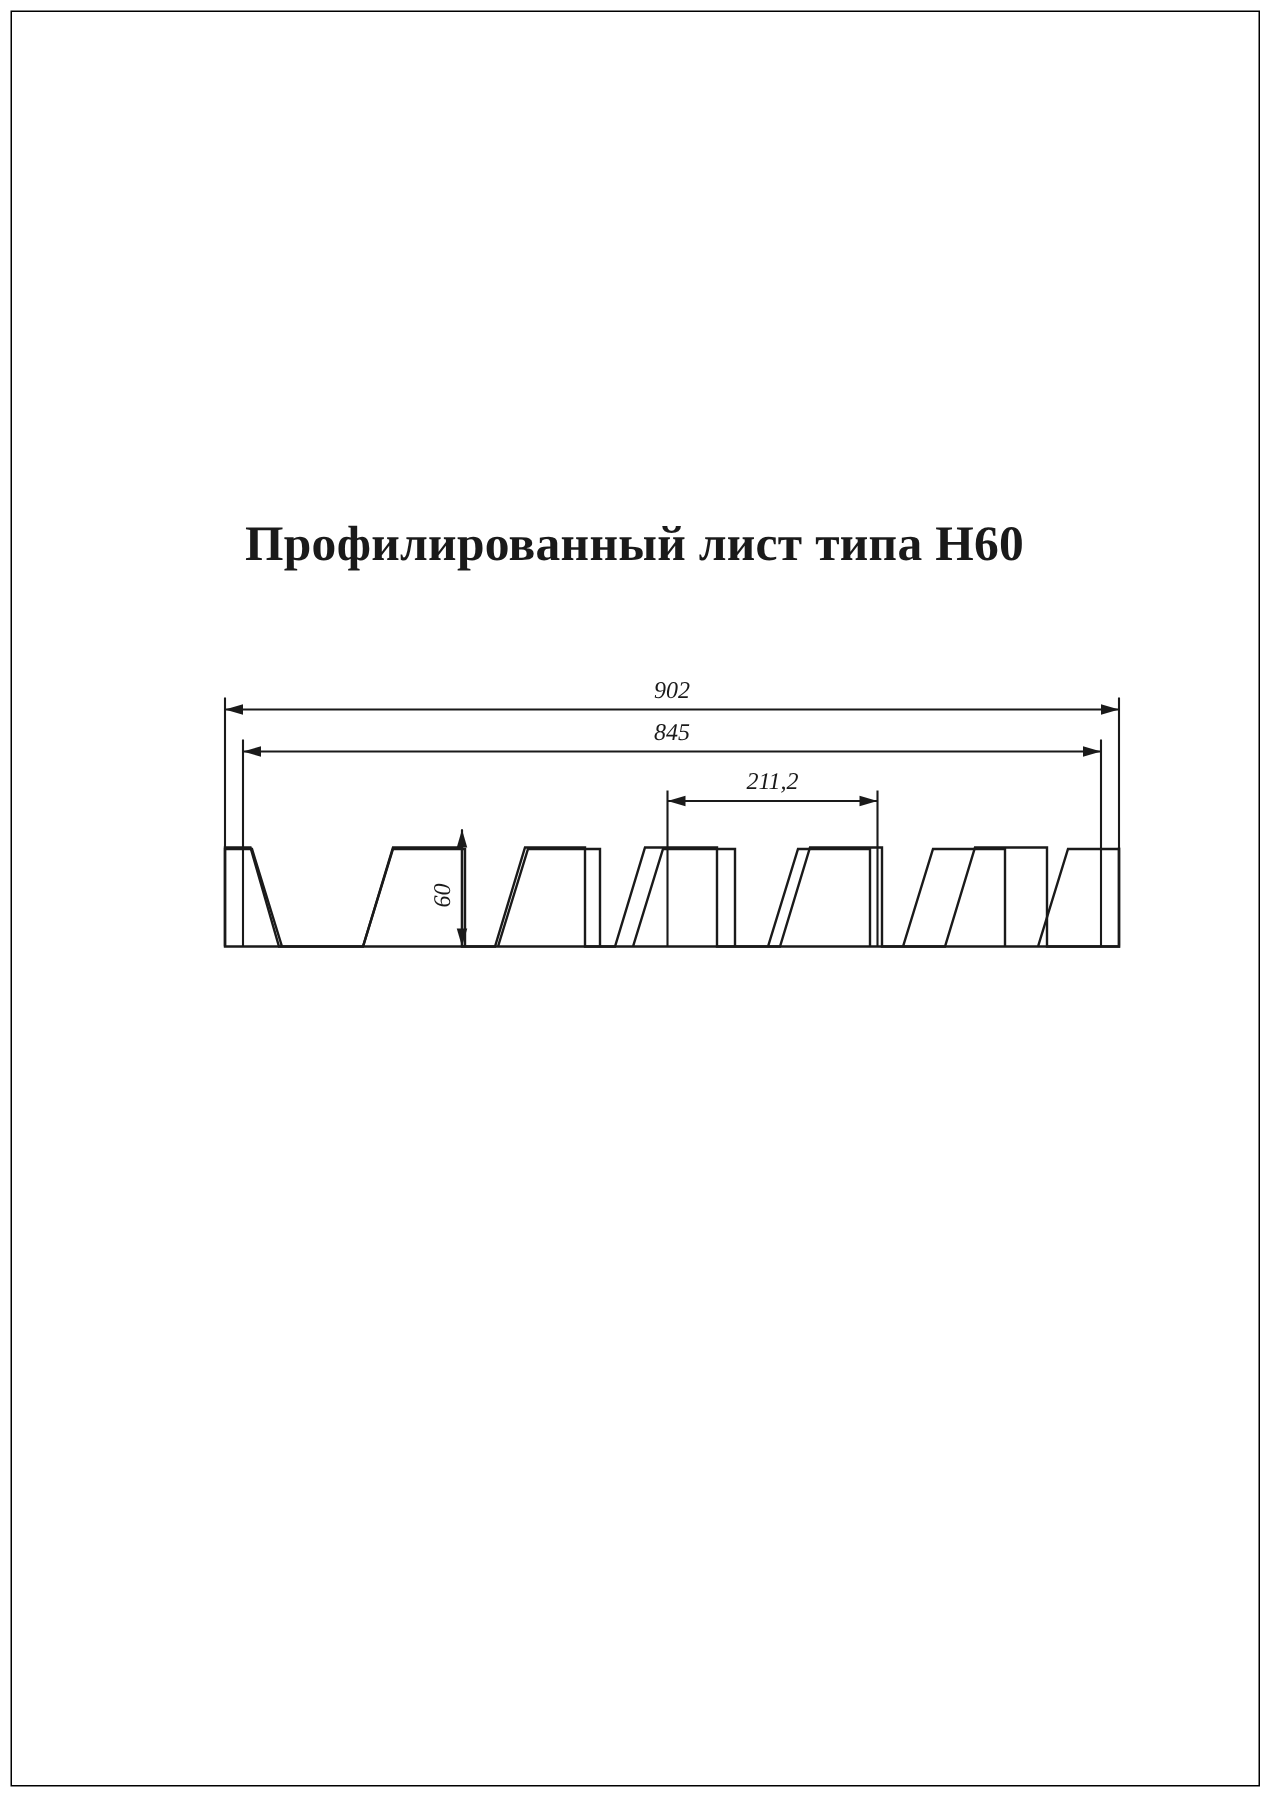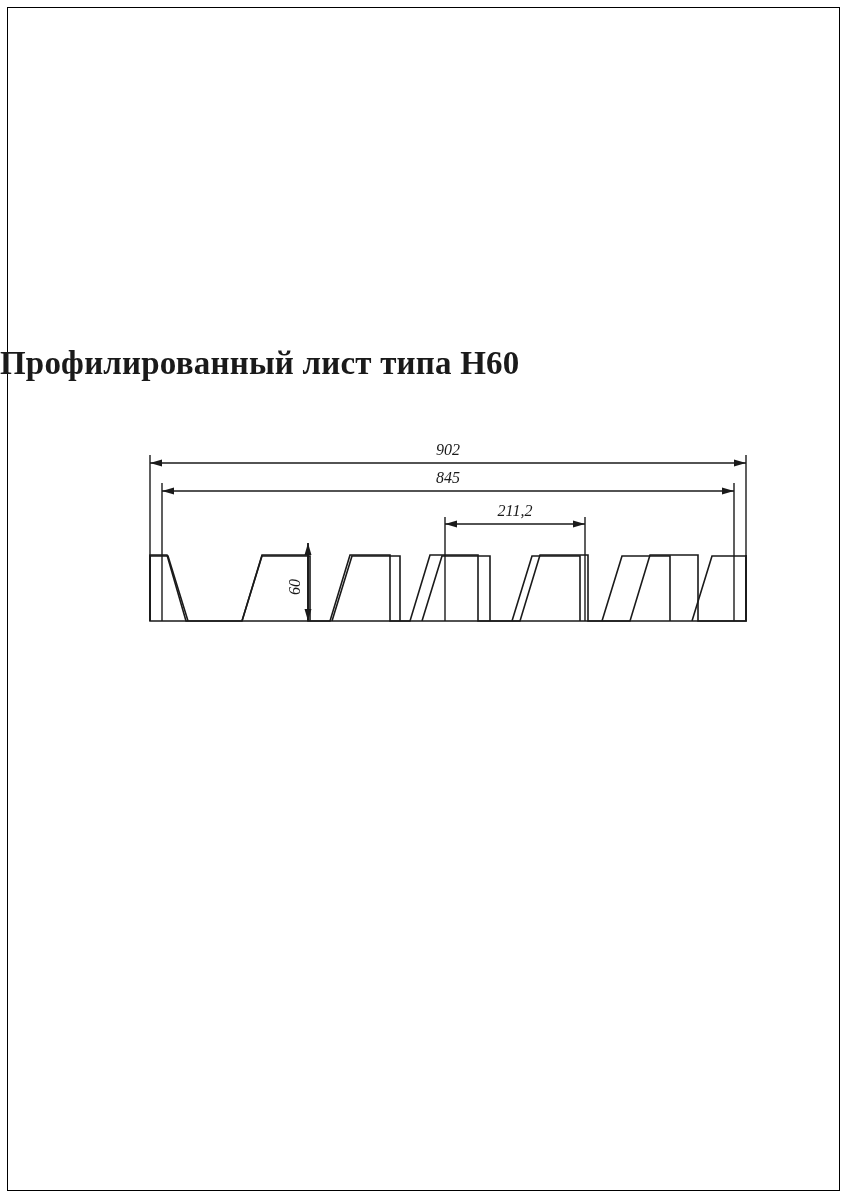--- a/index.html
+++ b/index.html
@@ -32,32 +32,32 @@
     height: 1184px;
     border: 1px solid #000000;
     box-sizing: border-box;
     pointer-events: none;
   }
   .title {
     position: absolute;
     left: 0;
     top: 345px;
     width: 846px;
-    text-align: left;
+    text-align: center;
     font-family: "Liberation Serif", serif;
     font-size: 33px;
     font-weight: bold;
     letter-spacing: 0.2px;
     color: #1a1a1a;
     white-space: nowrap;
   }
   .drawing {
     position: absolute;
     left: 110px;
-    top: 425px;
+    top: 435px;
     width: 680px;
     height: 260px;
   }
   .drawing svg {
     display: block;
   }
   .dim-label {
     font-family: "Liberation Serif", serif;
     font-style: italic;
     font-size: 16px;

